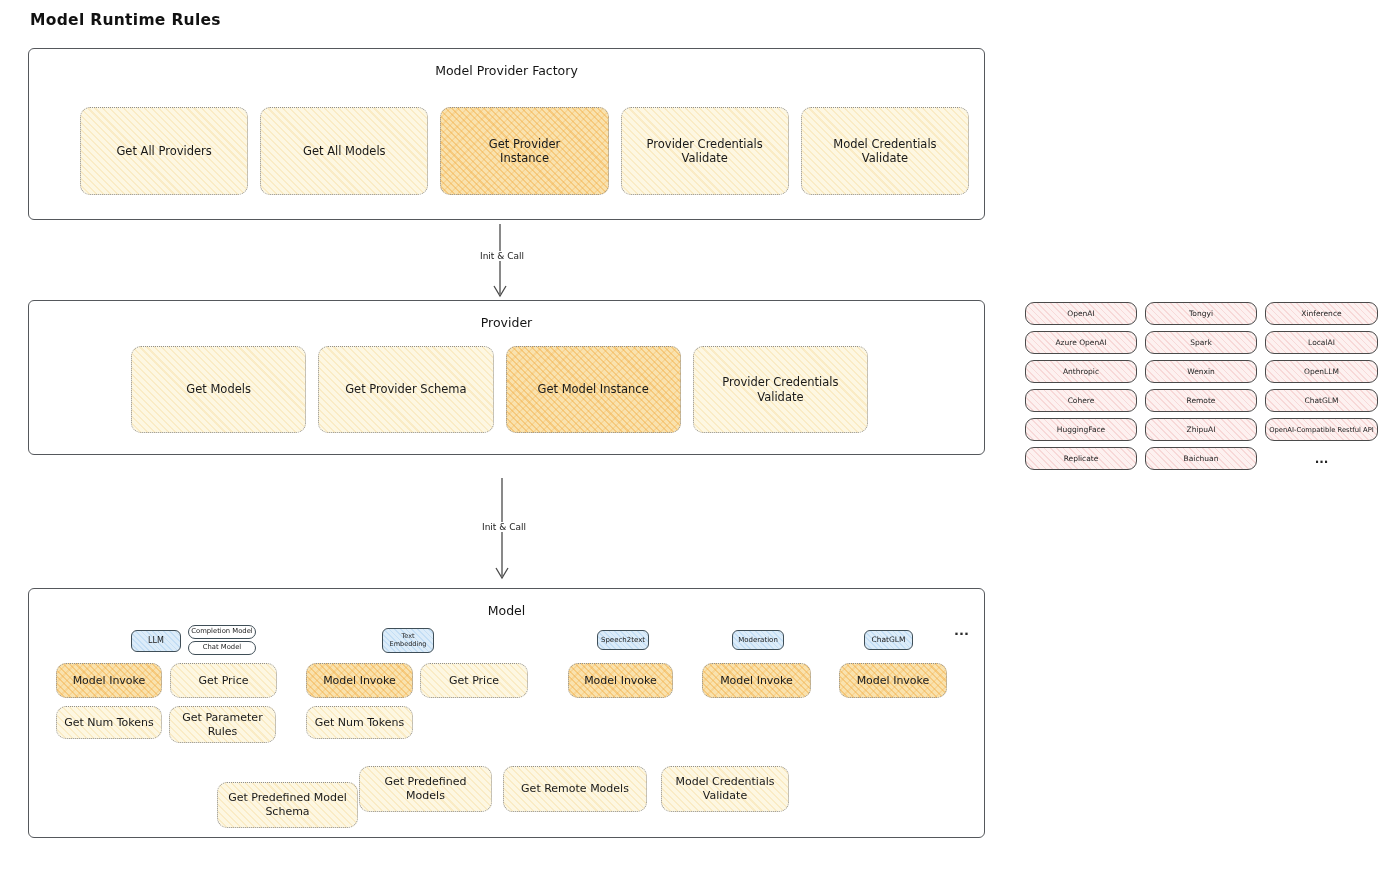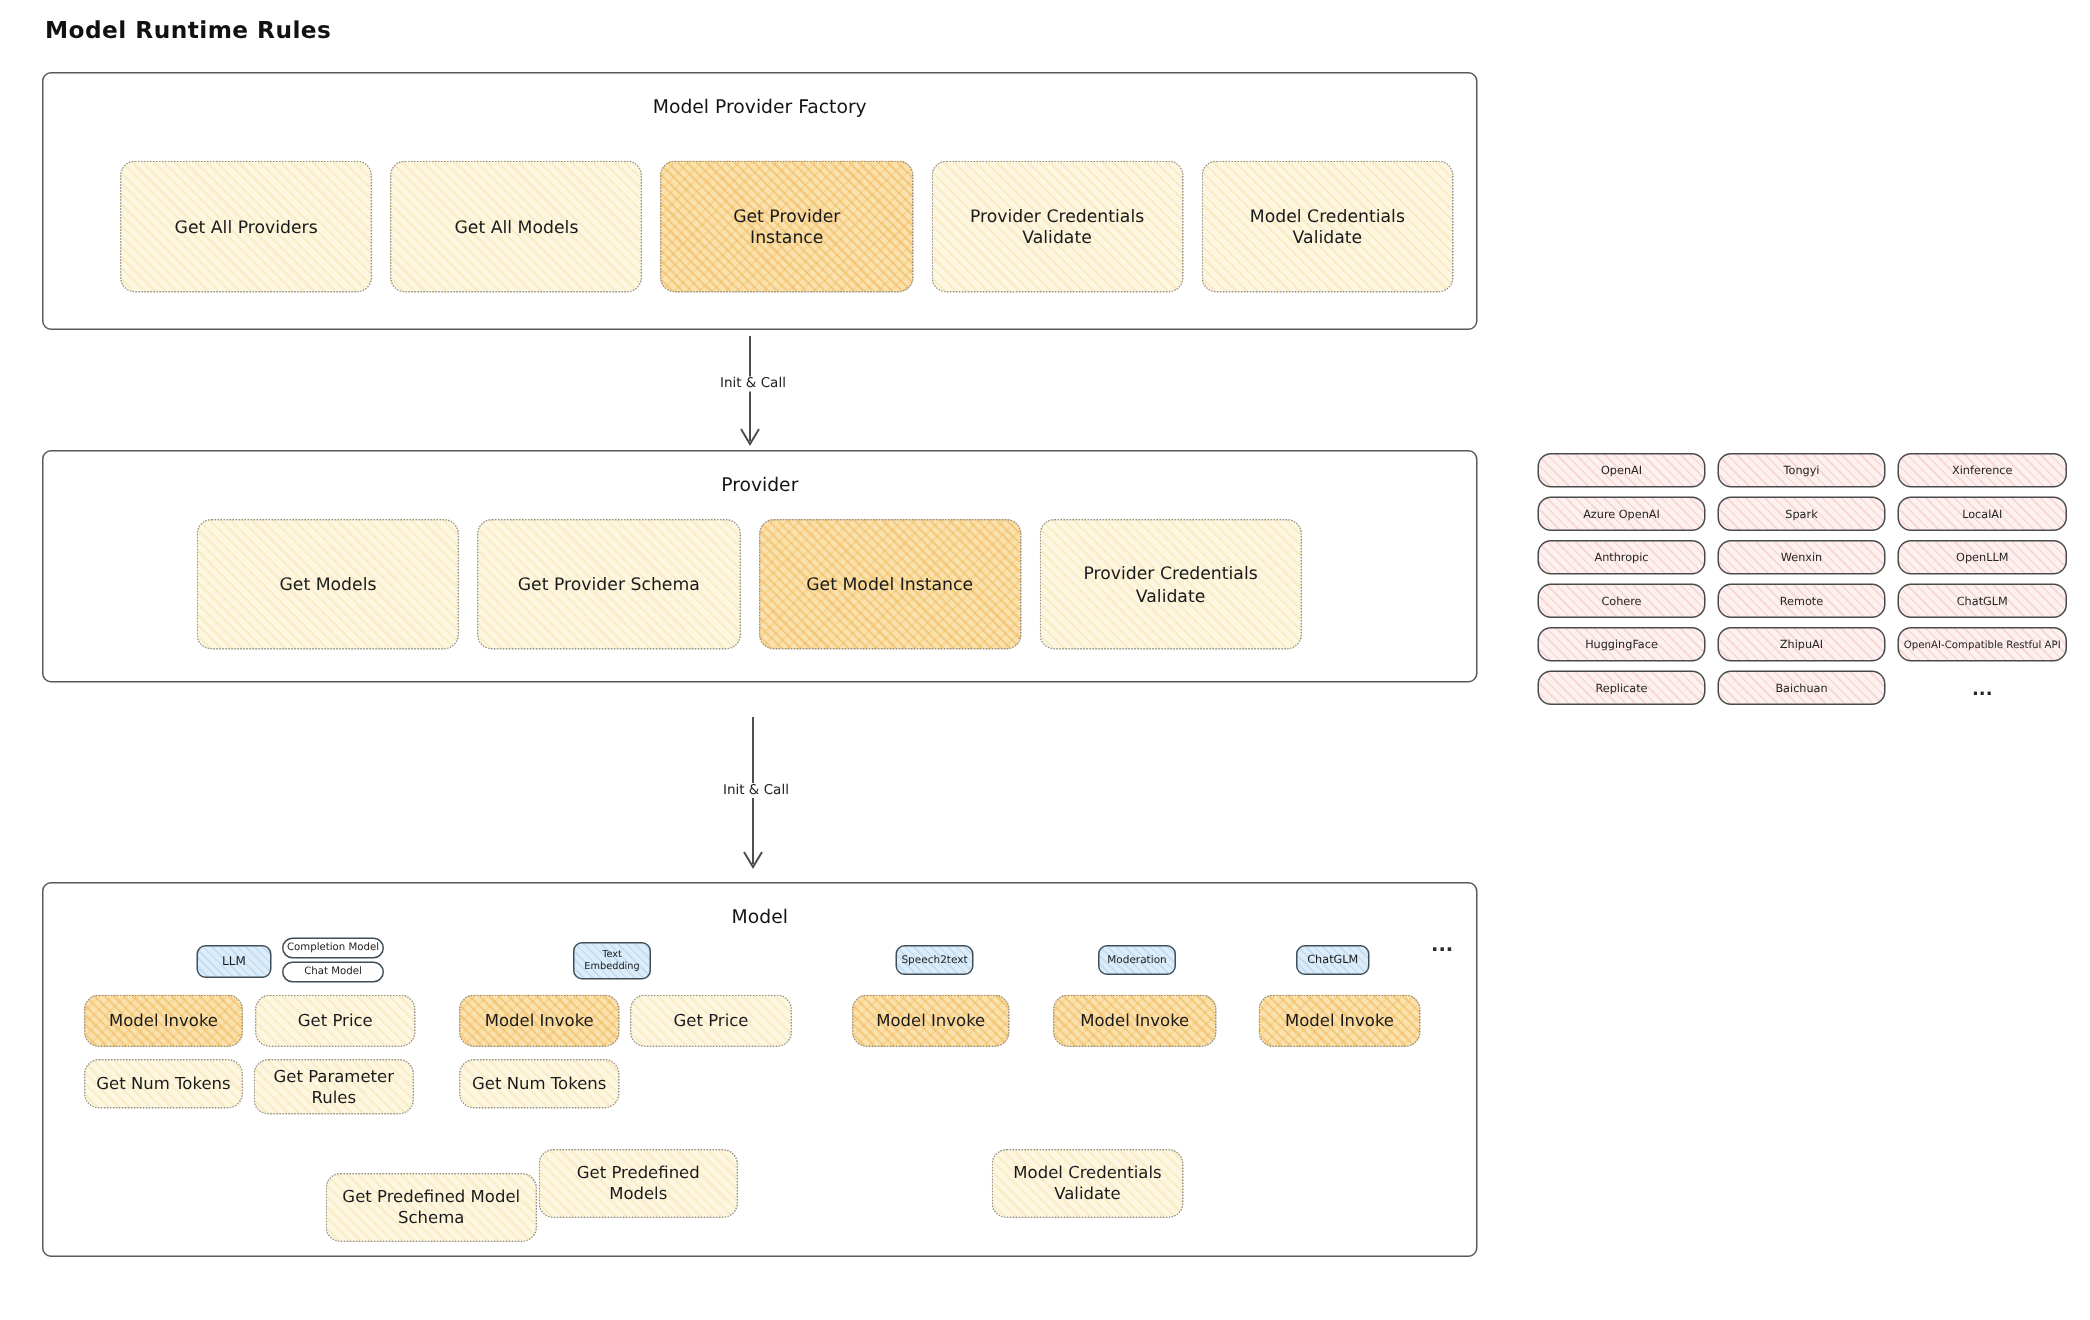--- a/index.html
+++ b/index.html
@@ -165,16 +165,17 @@
     <div class="op orange abs" style="left:539px; top:74px; width:105px; height:35px;">Model Invoke</div>
     <div class="op orange abs" style="left:673px; top:74px; width:109px; height:35px;">Model Invoke</div>
     <div class="op orange abs" style="left:810px; top:74px; width:108px; height:35px;">Model Invoke</div>
 
     <div class="op abs" style="left:27px; top:117px; width:106px; height:33px;">Get Num Tokens</div>
     <div class="op abs" style="left:140px; top:117px; width:107px; height:37px; padding:0 10px;">Get Parameter Rules</div>
     <div class="op abs" style="left:277px; top:117px; width:107px; height:33px;">Get Num Tokens</div>
 
     <div class="op abs" style="left:188px; top:177px; width:141px; height:46px; padding:0 4px;margin-top:16px;">Get Predefined Model Schema</div>
     <div class="op abs" style="left:330px; top:177px; width:133px; height:46px; padding:0 24px;">Get Predefined Models</div>
+    <div class="op abs" style="left:474px; top:177px; width:144px; height:46px; padding:0 4px;">Get Remote Models</div>
     <div class="op abs" style="left:632px; top:177px; width:128px; height:46px; padding:0 8px;">Model Credentials Validate</div>
   </div>
 
 </div>
 
 </body></html>

